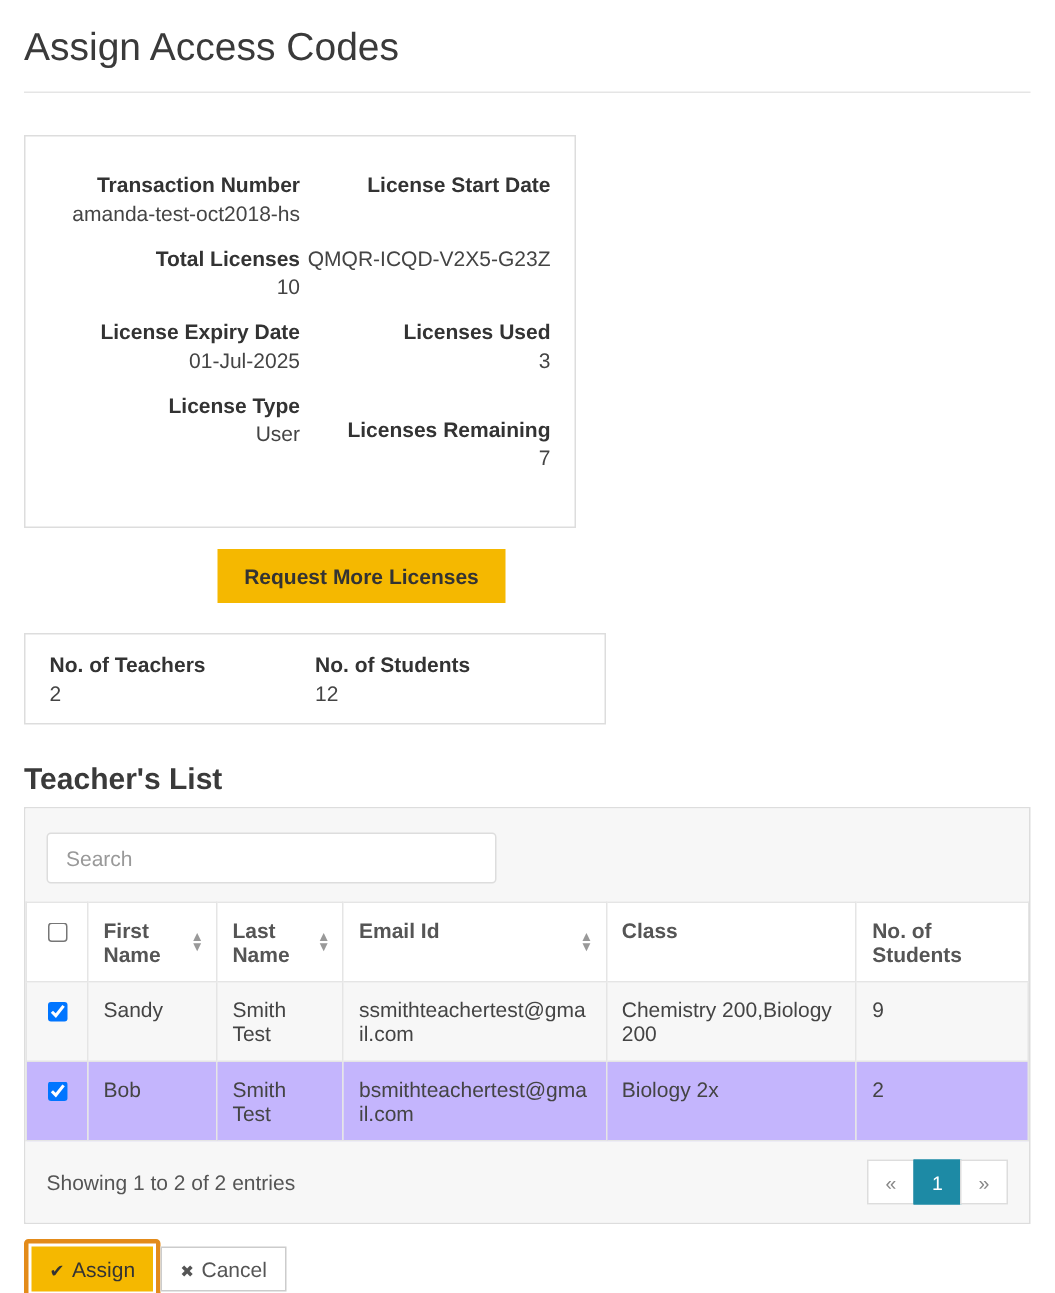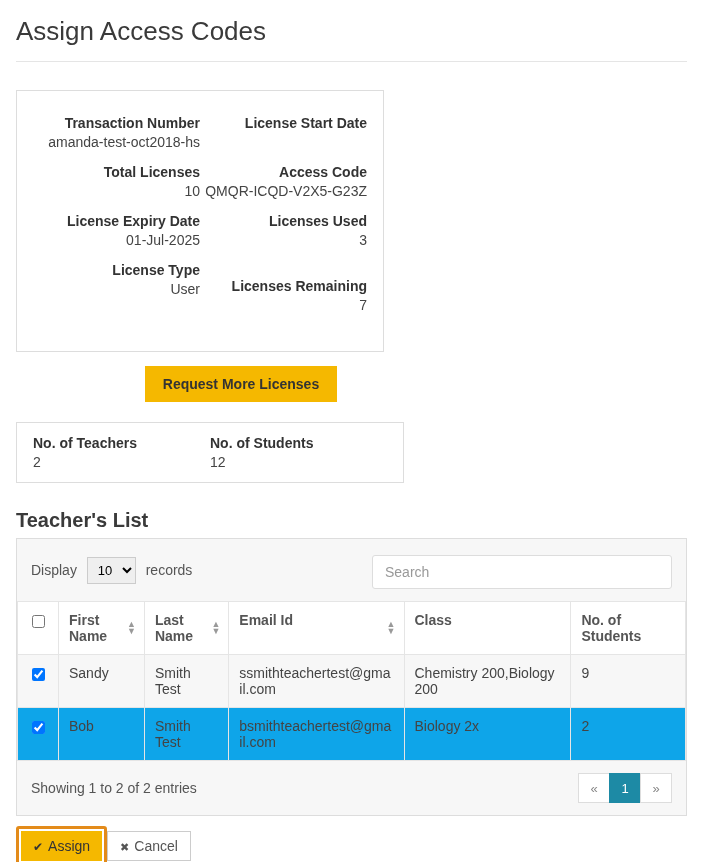--- a/index.html
+++ b/index.html
@@ -130,21 +130,21 @@
     right: 8px;
     top: 50%;
     transform: translateY(-50%);
     display: flex;
     flex-direction: column;
     line-height: 7px;
     font-size: 9px;
     color: #999;
   }
   tr.zebra-even td { background: #f7f7f7; }
-  tr.zebra-odd  td { background: #0ea5e9; }
+  tr.zebra-odd  td { background: #c4b5fd; }
   .chkcol { width: 36px; text-align: center; }
   .dt-footer {
     display: flex;
     align-items: center;
     justify-content: space-between;
     padding: 12px 14px 12px 14px;
     background: #f7f7f7;
     font-size: 14px;
     color: #555;
   }
@@ -219,21 +219,20 @@
       <div class="info-value">amanda-test-oct2018-hs</div>
     </div>
     <div class="info-cell">
       <div class="info-label">License Start Date</div>
     </div>
     <div class="info-cell">
       <div class="info-label">Total Licenses</div>
       <div class="info-value">10</div>
     </div>
     <div class="info-cell">
-      <div class="info-label">Access Code</div>
       <div class="info-value">QMQR-ICQD-V2X5-G23Z</div>
     </div>
     <div class="info-cell">
       <div class="info-label">License Expiry Date</div>
       <div class="info-value">01-Jul-2025</div>
     </div>
     <div class="info-cell">
       <div class="info-label">Licenses Used</div>
       <div class="info-value">3</div>
     </div>
@@ -262,27 +261,20 @@
       <div class="info-label">No. of Students</div>
       <div class="info-value">12</div>
     </div>
   </div>
 </div>
 
 <h2 class="section-title">Teacher's List</h2>
 
 <div class="dt-wrap" style="position:relative;">
   <div class="dt-controls">
-    <div>
-      <span>Display</span>
-      <select>
-        <option>10</option>
-      </select>
-      <span>records</span>
-    </div>
     <div class="dt-search-wrap">
       <input class="dt-search" type="text" placeholder="Search" style="">
     </div>
   </div>
 
   <table class="teachers">
     <thead>
       <tr>
         <th class="chkcol">
           <input type="checkbox" style="">

